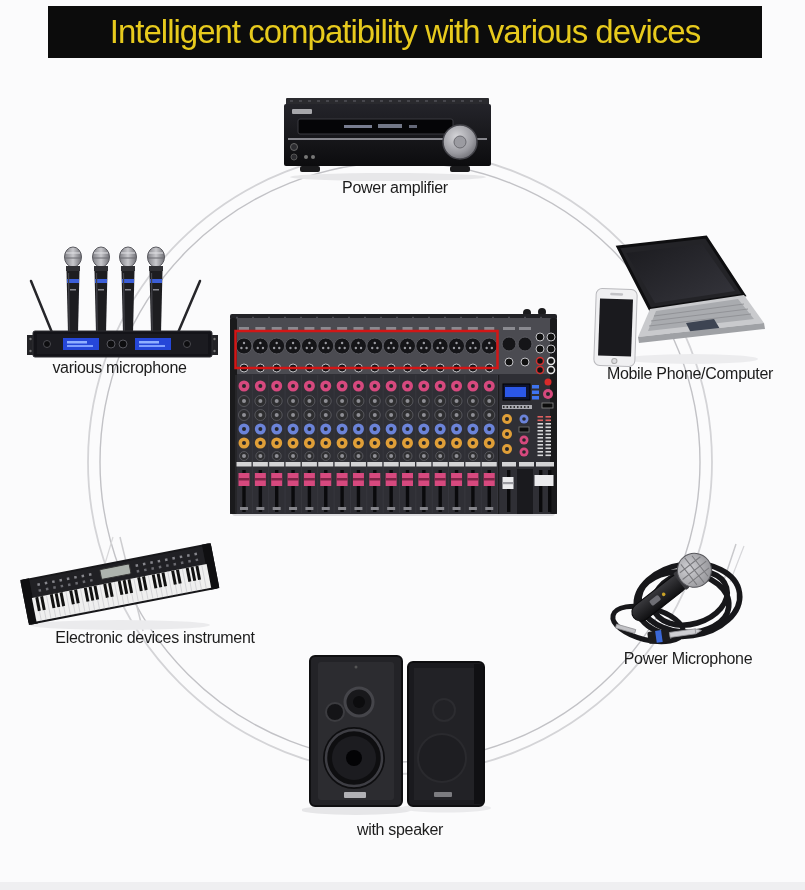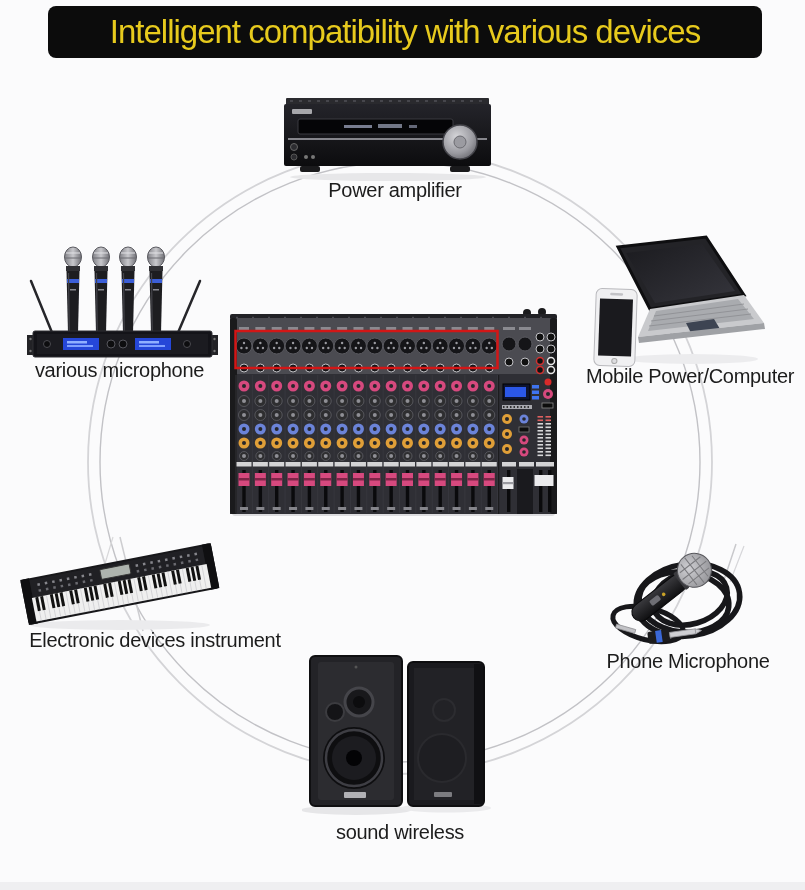--- a/index.html
+++ b/index.html
@@ -4,32 +4,32 @@
 <style>
   html,body{margin:0;padding:0;}
   body{
     width:805px;height:890px;position:relative;overflow:hidden;
     background:var(--page-bg,#fbfbfc);
     font-family:"Liberation Sans", sans-serif;
   }
   .banner{
     position:absolute;left:48px;top:6px;width:714px;height:52px;
     background:var(--banner-bg,#0c0c0c);
-    display:flex;align-items:center;justify-content:center;border-radius:8px;
+    display:flex;align-items:center;justify-content:center;
   }
   .banner .title{
     color:var(--title-text,#e7ca1d);
     font-size:33px;letter-spacing:-1px;white-space:nowrap;
     font-weight:400;
   }
   .illu{position:absolute;}
   .dev-label{
     position:absolute;text-align:center;
     color:var(--label-text,#1c1c1c);
-    font-size:20px;letter-spacing:-0.3px;white-space:nowrap;
+    font-size:16px;letter-spacing:-0.3px;white-space:nowrap;
   }
   .circle-layer{position:absolute;left:0;top:0;z-index:0;}
   .illu{z-index:2;}
   .dev-label{z-index:3;}
   .footer-strip{
     position:absolute;left:0;bottom:0;width:805px;height:8px;
     background:#efeff1;z-index:1;
   }
 </style>
 </head>
@@ -167,21 +167,21 @@
     <polygon points="98,90 126,86 132,96 103,100" fill="#3d4452"></polygon>
     <polygon points="50,104 176,90 177,96 51,110" fill="#9fa1a5"></polygon>
   </g>
   <g transform="rotate(2 27 95)">
     <rect x="7" y="56" width="41" height="77" rx="6" fill="#f0f0f2" stroke="#b9b9bd"></rect>
     <rect x="11" y="66" width="33" height="57" fill="#1a1a1e"></rect>
     <rect x="21" y="60" width="13" height="2.5" rx="1.2" fill="#c2c2c6"></rect>
     <circle cx="27.5" cy="128" r="2.6" fill="#dddde0" stroke="#aaa"></circle>
   </g>
 </svg>
-<div class="dev-label" style="left:575px;top:365px;width:230px">Mobile Power/Computer</div>
+<div class="dev-label" style="left:575px;top:365px;width:230px">Mobile Phone/Computer</div>
 
 <svg class="illu" style="left:226px;top:304px" width="335" height="215" viewBox="0 0 335 215">
   <rect x="6" y="206" width="323" height="6" rx="3" fill="#dcdcdf"></rect>
   <circle cx="301" cy="9" r="4" fill="#1a1a1c"></circle>
     <circle cx="316" cy="8" r="4" fill="#1a1a1c"></circle>
   <rect x="4" y="10" width="327" height="8" rx="2" fill="#222226"></rect>
   <line x1="10" y1="14" x2="326" y2="14" stroke="#4a4a50" stroke-width="2.5" stroke-dasharray="2 14"></line>
   <rect x="4" y="14" width="327" height="58" fill="#4b4b51"></rect>
   <rect x="4" y="70" width="327" height="140" fill="#2f2f35"></rect>
   <rect x="4" y="14" width="7" height="196" rx="2" fill="#1a1a1c"></rect>
@@ -772,21 +772,21 @@
   <g transform="translate(60,96) rotate(-8)">
     <rect x="0" y="-6" width="22" height="12" rx="2" fill="#1c1c1e"></rect>
     <rect x="8" y="-6" width="6" height="12" fill="#3a68d8"></rect>
     <rect x="22" y="-2.5" width="26" height="5" fill="#cfcfd3" stroke="#9a9a9e" stroke-width="0.8"></rect>
     <polygon points="48,-2.5 54,0 48,2.5" fill="#cfcfd3" stroke="#9a9a9e" stroke-width="0.8"></polygon>
   </g>
   <g transform="translate(28,84) rotate(16)">
     <rect x="0" y="-2" width="20" height="4" fill="#c2c2c6" stroke="#8a8a8e" stroke-width="0.7"></rect>
   </g>
 </svg>
-<div class="dev-label" style="left:598px;top:650px;width:180px">Phone Microphone</div>
+<div class="dev-label" style="left:598px;top:650px;width:180px">Power Microphone</div>
 
 <svg class="illu" style="left:302px;top:650px" width="200" height="170" viewBox="0 0 200 170">
   <ellipse cx="54" cy="160" rx="55" ry="5" fill="#e6e6e8"></ellipse>
   <ellipse cx="144" cy="158" rx="45" ry="4.5" fill="#eaeaec"></ellipse>
   <g>
     <rect x="8" y="6" width="92" height="150" rx="5" fill="#232327" stroke="#0f0f11" stroke-width="2"></rect>
     <rect x="16" y="12" width="76" height="138" rx="3" fill="#2c2c30"></rect>
     <circle cx="54" cy="17" r="1.5" fill="#555"></circle>
     <circle cx="57" cy="52" r="14" fill="#18181b" stroke="#45454a" stroke-width="3"></circle>
     <circle cx="57" cy="52" r="6" fill="#0c0c0e"></circle>
@@ -799,15 +799,15 @@
   </g>
   <g>
     <rect x="106" y="12" width="76" height="144" rx="5" fill="#1a1a1e" stroke="#0d0d0f" stroke-width="2"></rect>
     <rect x="172" y="14" width="9" height="140" fill="#101013"></rect>
     <rect x="112" y="18" width="60" height="132" fill="#222226"></rect>
     <circle cx="142" cy="60" r="11" fill="none" stroke="#2c2c30" stroke-width="2"></circle>
     <circle cx="140" cy="108" r="24" fill="#1e1e22" stroke="#2a2a2e" stroke-width="2"></circle>
     <rect x="132" y="142" width="18" height="5" rx="1" fill="#b9b9bd" opacity="0.6"></rect>
   </g>
 </svg>
-<div class="dev-label" style="left:300px;top:821px;width:200px">sound wireless</div>
+<div class="dev-label" style="left:300px;top:821px;width:200px">with speaker</div>
 
 <div class="footer-strip"></div>
 
 </body></html>

